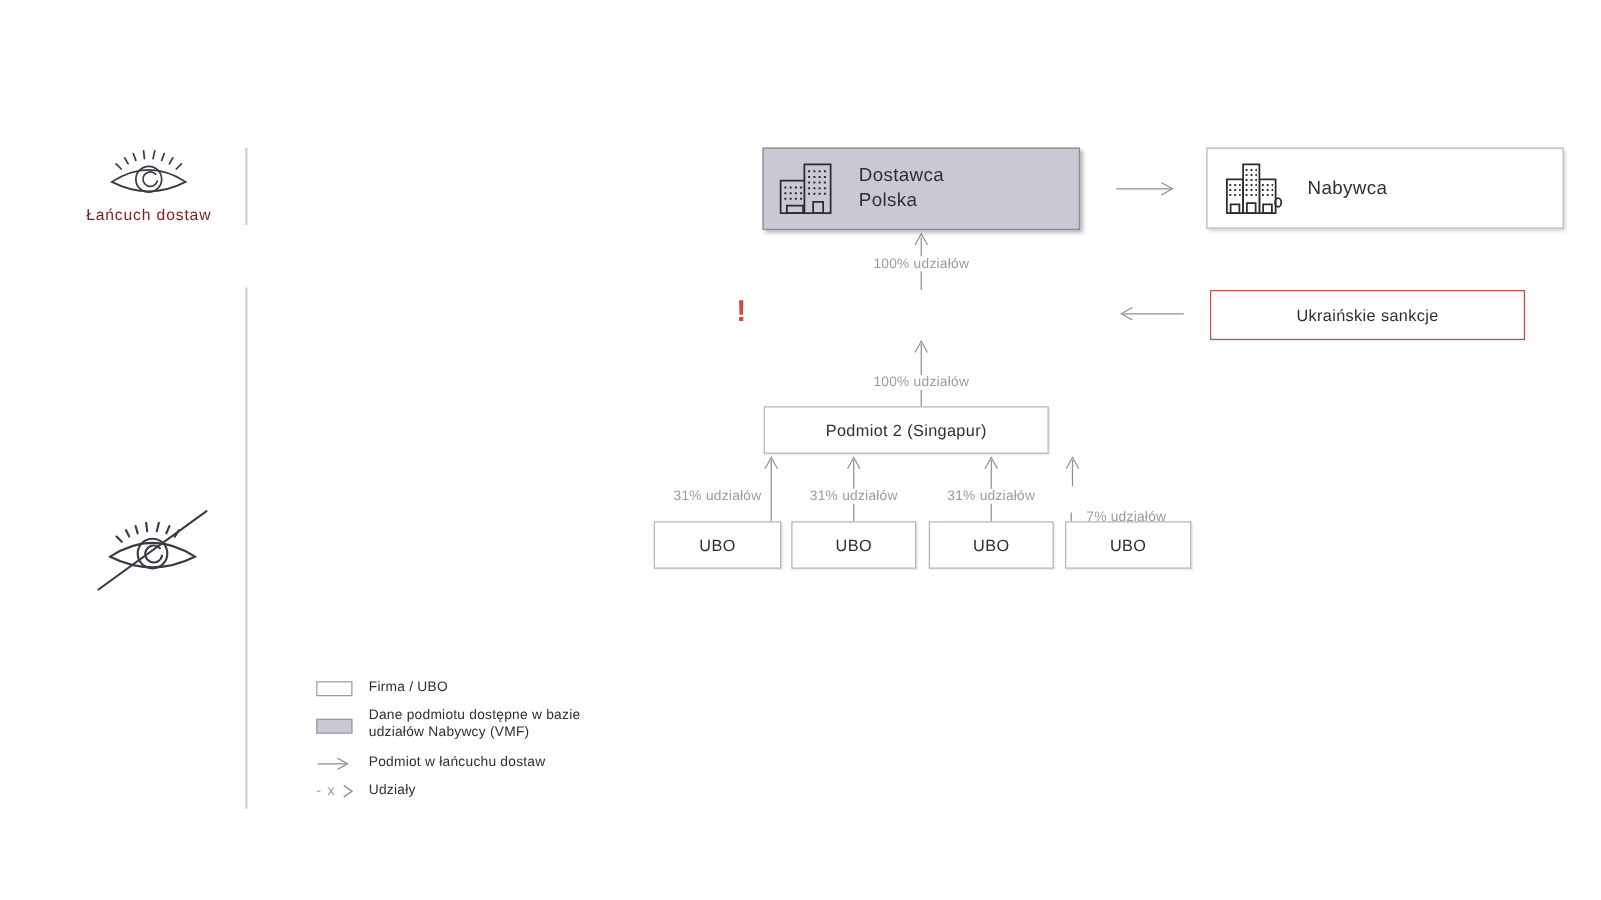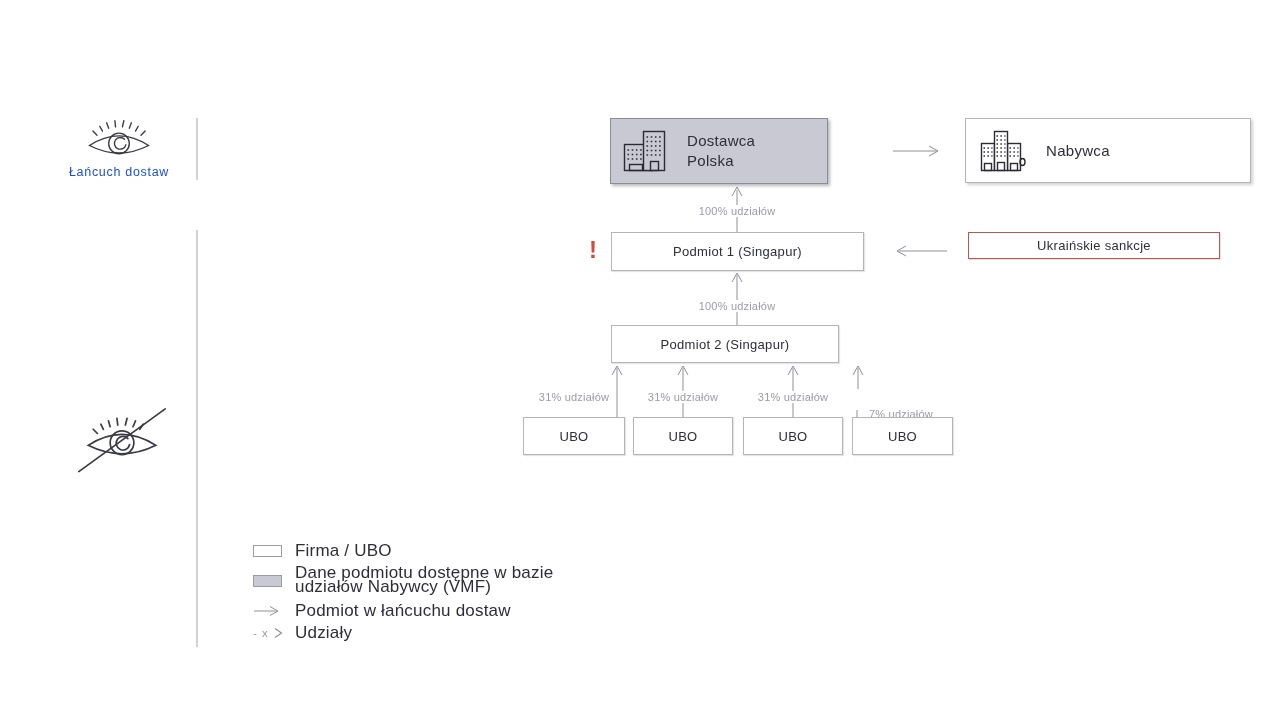--- a/index.html
+++ b/index.html
@@ -22,28 +22,28 @@
     position:absolute;transform:translate(-50%,-50%);
     background:#ffffff;color:#9b9ba4;font-size:11px;letter-spacing:0.2px;
     padding:0 3px;white-space:nowrap;
   }
   .alert{
     position:absolute;color:#d14b3e;font-weight:bold;font-size:24px;line-height:24px;
     font-family:"Liberation Sans",sans-serif;
   }
   .divider{position:absolute;width:2px;background:#d2d2d2;}
   .side-label{
-    position:absolute;font-size:12.5px;letter-spacing:0.7px;color:#1d4ed8;
+    position:absolute;font-size:12.5px;letter-spacing:0.7px;color:#7f1d1d;
     white-space:nowrap;transform:translateX(-50%);
   }
   .legend-row{position:absolute;left:253px;display:flex;align-items:center;}
   .legend-sym{width:42px;flex:0 0 42px;display:flex;align-items:center;}
   .legend-swatch{width:29px;height:12px;border:1px solid #9b9ba4;background:#fff;box-sizing:border-box;}
   .legend-swatch.filled{background:#c9c9d3;}
-  .legend-text{font-size:17px;letter-spacing:0.2px;color:#2e2e38;line-height:13.5px;}
+  .legend-text{font-size:11px;letter-spacing:0.2px;color:#2e2e38;line-height:13.5px;}
   .legend-share{color:#9b9ba4;font-size:11.5px;letter-spacing:1px;display:flex;align-items:center;}
   svg{display:block;}
 </style>
 </head>
 <body>
 
 <div class="canvas">
 
   <svg class="abs" style="left:86px;top:116px;" width="66" height="48" viewBox="0 0 96 68" fill="none" stroke="#3a3a44" stroke-width="2" stroke-linecap="round">
     <path d="M5,42 Q48,14 91,42 Q48,64 5,42 Z"></path>
@@ -98,21 +98,21 @@
     <polyline points="678,375 683,366 688,375"></polyline>
 
     <line x1="793" y1="368" x2="793" y2="417"></line>
     <polyline points="788,375 793,366 798,375"></polyline>
 
     <line x1="858" y1="368" x2="858" y2="389"></line>
     <line x1="857" y1="410" x2="857" y2="417"></line>
     <polyline points="853,375 858,366 863,375"></polyline>
   </svg>
 
-  <div class="node big highlight" style="left:610px;top:118px;width:218px;height:66px;">
+  <div class="node big highlight" style="left:610px;top:118px;width:254px;height:66px;">
     <svg style="margin-left:12px;flex:0 0 auto;" width="46" height="42" viewBox="0 0 46 42" stroke="#2b2b33" stroke-width="1.4" fill="#c9c9d3">
       <rect x="1.5" y="14.5" width="28" height="26"></rect>
       <g stroke-dasharray="1.6 2.6" stroke-width="1.6">
         <line x1="4.5" y1="20" x2="26" y2="20"></line>
         <line x1="4.5" y1="24.5" x2="26" y2="24.5"></line>
         <line x1="4.5" y1="29" x2="26" y2="29"></line>
       </g>
       <rect x="20.5" y="1.5" width="21" height="39"></rect>
       <g stroke-dasharray="1.6 2.6" stroke-width="1.6">
         <line x1="23.5" y1="7" x2="39" y2="7"></line>
@@ -154,25 +154,22 @@
       <rect x="30.5" y="33.5" width="7" height="7" fill="none"></rect>
       <ellipse cx="42.5" cy="32" rx="2.5" ry="3.5" fill="none"></ellipse>
     </svg>
     <div class="title" style="margin-left:20px;">Nabywca</div>
   </div>
 
   <div class="edge-label" style="left:737px;top:211px;">100% udziałów</div>
 
   <div class="alert" style="left:589px;top:238px;">!</div>
 
-  <div class="node" style="left:611px;top:232px;width:253px;height:39px;">
-    <span>Podmiot 1 (Singapur)</span>
-  </div>
-
-  <div class="node sanction" style="left:968px;top:232px;width:252px;height:27px;">
+
+  <div class="node sanction" style="left:968px;top:232px;width:252px;height:40px;">
     <span>Ukraińskie sankcje</span>
   </div>
 
   <div class="edge-label" style="left:737px;top:306px;">100% udziałów</div>
 
   <div class="node" style="left:611px;top:325px;width:228px;height:38px;">
     <span>Podmiot 2 (Singapur)</span>
   </div>
 
   <div class="edge-label" style="left:574px;top:397px;">31% udziałów</div>

